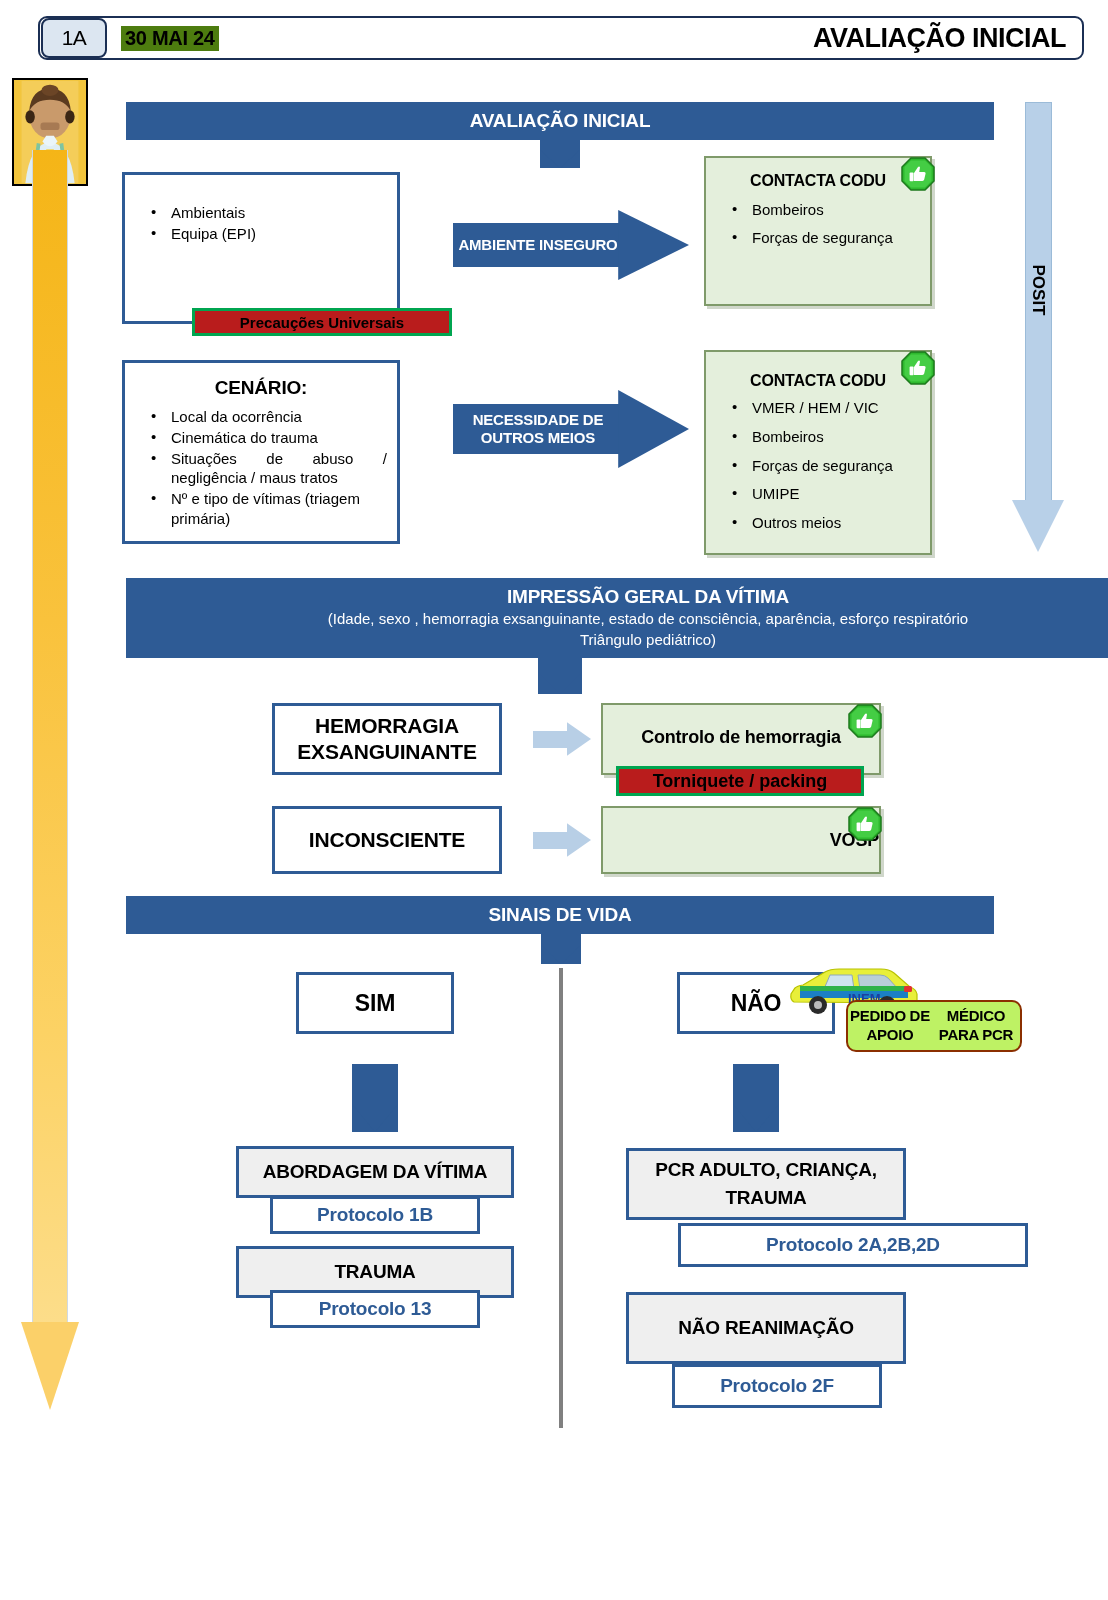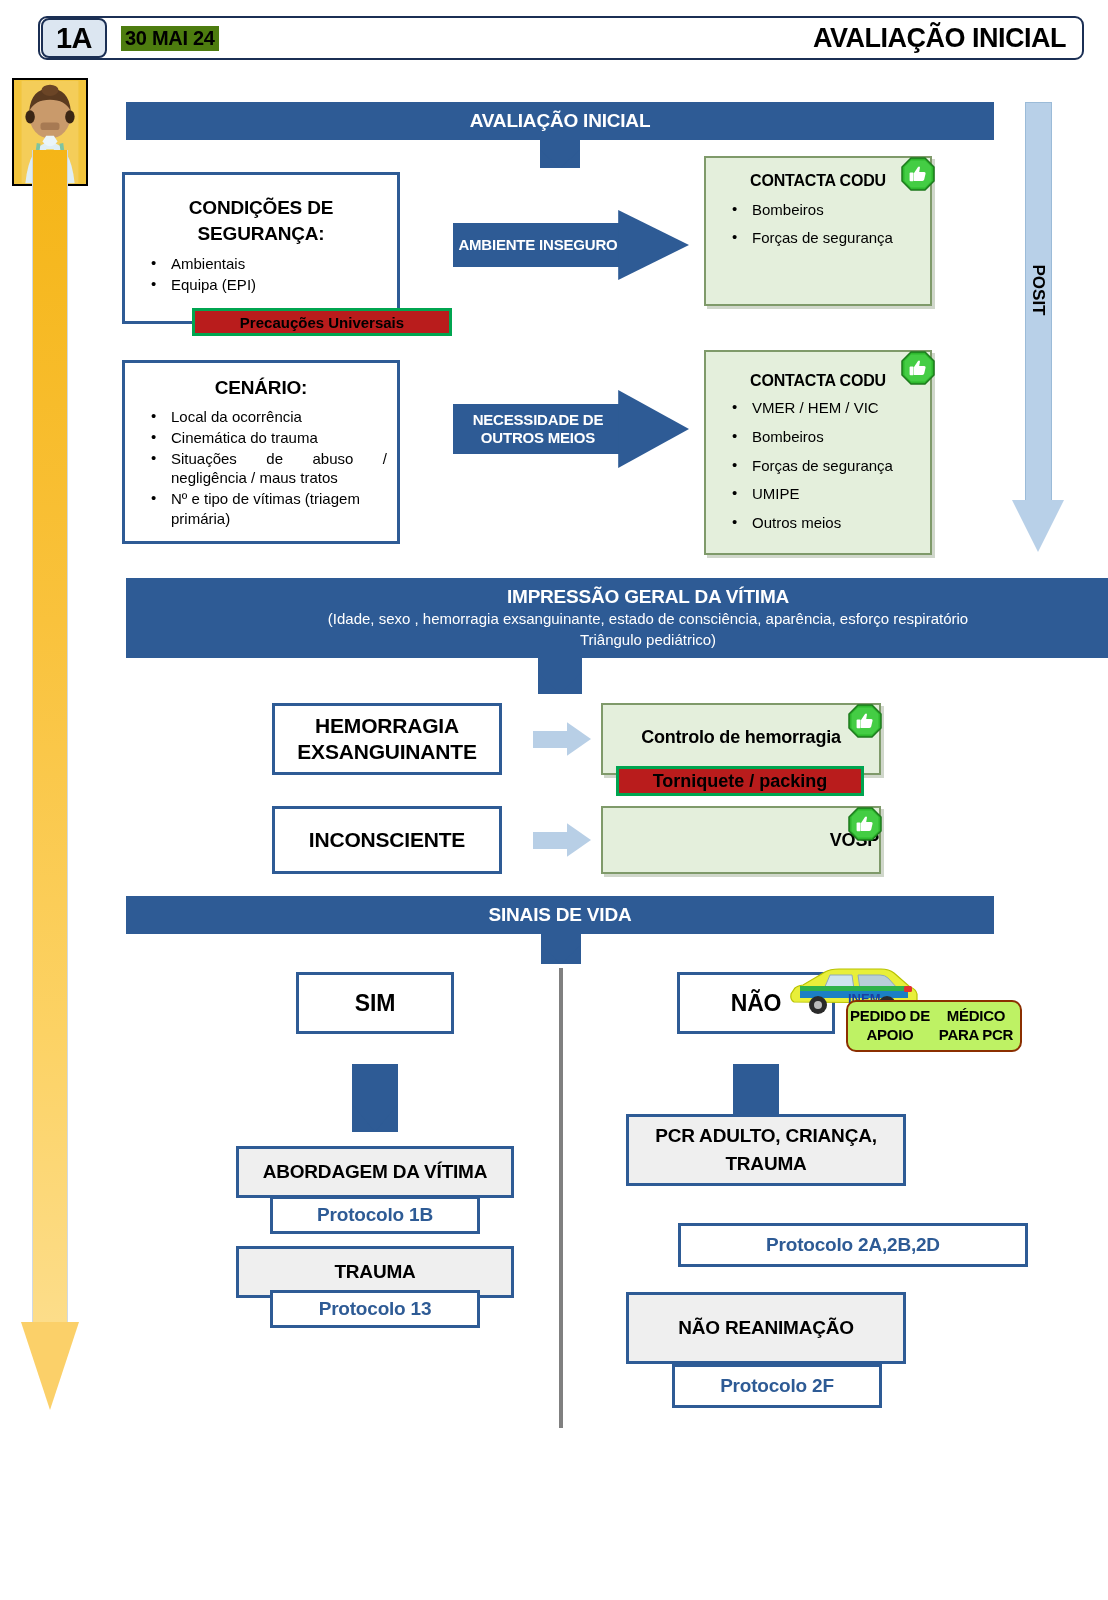--- a/index.html
+++ b/index.html
@@ -20,21 +20,21 @@
     background: #ffffff;
     display: flex; align-items: center;
   }
   .code-badge {
     width: 66px; height: 40px;
     margin-left: 1px;
     background: #dce6f1;
     border: 2px solid #1b2f54;
     border-radius: 8px;
     display: flex; align-items: center; justify-content: center;
-    font-size: 29px; font-weight: bold; color: #000;
+    font-size: 21px; font-weight: normal; color: #000;
     letter-spacing: -0.5px;
   }
   .date-chip {
     margin-left: 14px;
     background: #4d7c0f;
     font-size: 20px; font-weight: bold; color: #000;
     padding: 1px 4px; letter-spacing: -0.3px;
   }
   .header-title {
     margin-left: auto; margin-right: 16px;
@@ -309,21 +309,20 @@
 <div class="band" style="left:126px; top:102px; width:868px; height:38px;">
   <div class="band-title">AVALIAÇÃO INICIAL</div>
 </div>
 
 <div class="down-arrow-blue" style="left:540px; top:140px; width:40px; height:28px;">
   <div class="da-shaft" style="left:12px; top:0; width:16px; height:12px;"></div>
   <div class="da-head" style="left:0; top:10px; width:40px; height:18px;"></div>
 </div>
 
 <div class="wbox" style="left:122px; top:172px; width:278px; height:152px; justify-content:flex-start; padding-top:20px;">
-  <div class="wbox-title" style="line-height:1.35;">CONDIÇÕES DE SEGURANÇA:</div>
   <ul class="bullets">
     <li>Ambientais</li>
     <li>Equipa (EPI)</li>
   </ul>
 </div>
 <div class="green-outline-box" style="left:192px; top:308px; width:260px; height:28px;">
   <span>Precauções Universais</span>
 </div>
 
 <div class="right-arrow-dark" style="left:453px; top:210px; width:236px; height:70px;">
@@ -480,21 +479,21 @@
 <div class="yellow-callout" style="left:846px; top:1000px; width:176px; height:52px;">
   <span>PEDIDO DE APOIO</span>
   <span>MÉDICO PARA PCR</span>
 </div>
 
 <div class="down-arrow-blue" style="left:733px; top:1064px; width:46px; height:68px;">
   <div class="da-shaft" style="left:13px; top:0; width:20px; height:42px;"></div>
   <div class="da-head" style="left:0; top:40px; width:46px; height:28px;"></div>
 </div>
 
-<div class="grey-box" style="left:626px; top:1114px; width:280px; height:72px;">
+<div class="grey-box" style="left:626px; top:1148px; width:280px; height:72px;">
   <span>PCR ADULTO, CRIANÇA,</span>
   <span>TRAUMA</span>
 </div>
 <div class="proto-box" style="left:678px; top:1223px; width:350px; height:44px;">
   <span>Protocolo 2A,2B,2D</span>
 </div>
 
 <div class="grey-box" style="left:626px; top:1292px; width:280px; height:72px;">
   <span>NÃO REANIMAÇÃO</span>
 </div>

